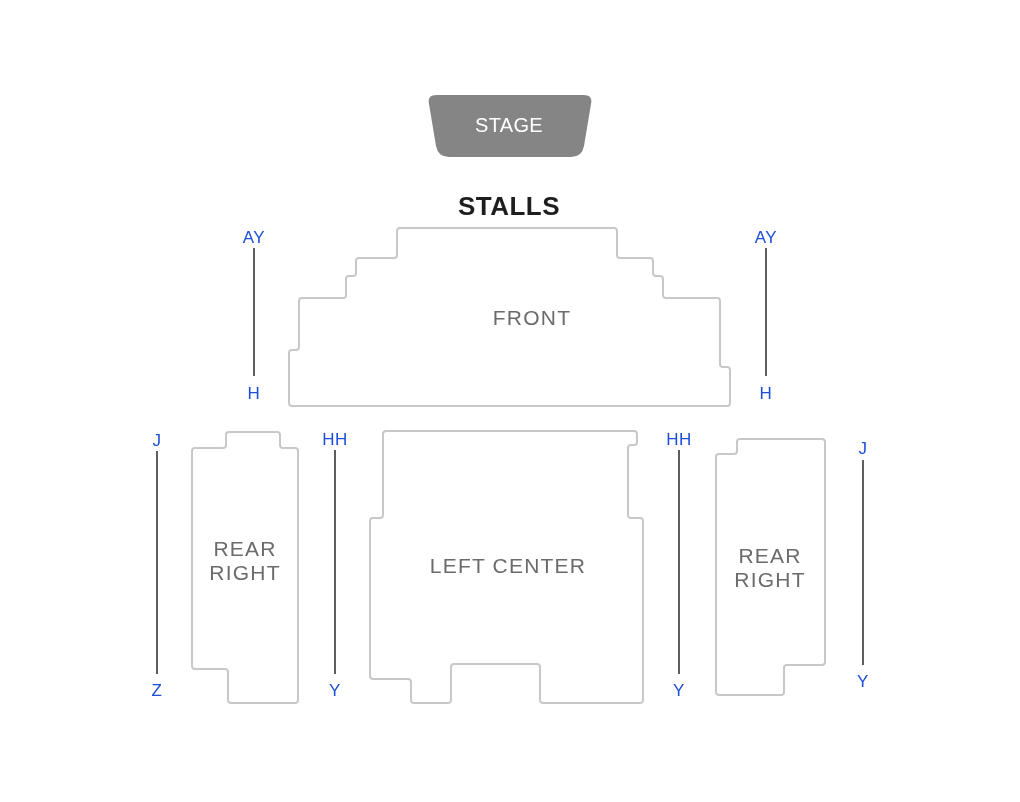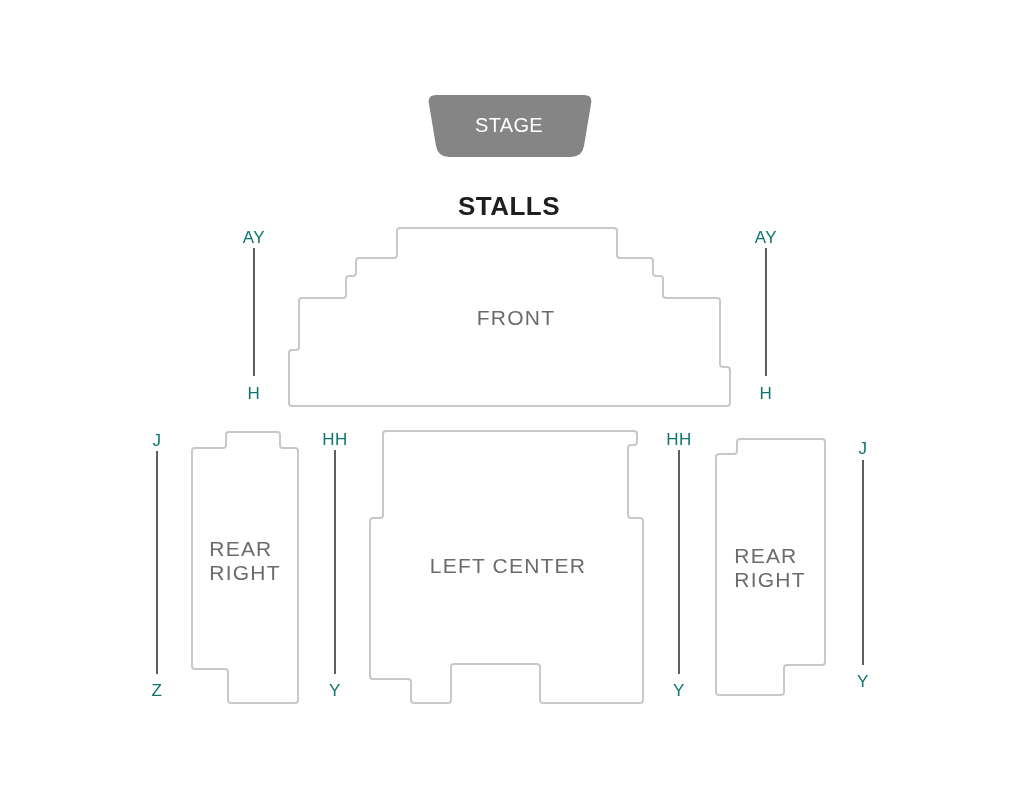--- a/index.html
+++ b/index.html
@@ -2,25 +2,25 @@
 <html><head>
   <meta charset="utf-8">
   <style>
     html, body { margin: 0; padding: 0; background: #ffffff; }
     body { width: 1020px; height: 802px; position: relative; overflow: hidden;
            font-family: "Liberation Sans", "DejaVu Sans", sans-serif; }
     svg { position: absolute; left: 0; top: 0; }
     .section-shape { fill: #ffffff; stroke: #c8c8c8; stroke-width: 2; stroke-linejoin: round; cursor: pointer; }
     .stage-shape { fill: #858585; }
     .row-line { stroke: #5e5e5e; stroke-width: 2; }
-    .label { position: absolute; transform: translateX(-50%); white-space: nowrap; }
+    .label { position: absolute; text-align: center; transform: translateX(-50%); white-space: nowrap; }
     .stage-label { color: #ffffff; font-size: 20px; font-weight: 500; letter-spacing: 0.3px; }
     .area-title { color: #1e1e1e; font-size: 26px; font-weight: 700; letter-spacing: 0.5px; margin-top: 12px; }
     .section-label { color: #6b6b6b; font-size: 21px; letter-spacing: 1.2px; line-height: 24px; }
-    .row-label { color: #0f766e; font-size: 17px; letter-spacing: 0.5px; }
+    .row-label { color: #1d4ed8; font-size: 17px; letter-spacing: 0.5px; }
   </style>
 </head>
 <body>
 
 <svg width="1020" height="802" viewBox="0 0 1020 802">
 
   <path class="stage-shape" d="M436,95 L584,95 Q593,95 591,104 L584,146 Q582,157 571,157 L449,157 Q438,157 436,146 L429,104 Q427,95 436,95 Z"></path>
 
   <path class="section-shape" d="M400,228 L614,228 Q617,228 617,231 L617,255 Q617,258 620,258 L650,258 Q653,258 653,261 L653,273 Q653,276 656,276 L660,276 Q663,276 663,279 L663,295 Q663,298 666,298 L717,298 Q720,298 720,301 L720,364 Q720,367 723,367 L727,367 Q730,367 730,370 L730,403 Q730,406 727,406 L292,406 Q289,406 289,403 L289,353 Q289,350 292,350 L296,350 Q299,350 299,347 L299,301 Q299,298 302,298 L343,298 Q346,298 346,295 L346,279 Q346,276 349,276 L353,276 Q356,276 356,273 L356,261 Q356,258 359,258 L394,258 Q397,258 397,255 L397,231 Q397,228 400,228 Z"></path>
 
@@ -34,21 +34,21 @@
   <line class="row-line" x1="766" y1="248" x2="766" y2="376"></line>
   <line class="row-line" x1="157" y1="451" x2="157" y2="674"></line>
   <line class="row-line" x1="335" y1="450" x2="335" y2="674"></line>
   <line class="row-line" x1="679" y1="450" x2="679" y2="674"></line>
   <line class="row-line" x1="863" y1="460" x2="863" y2="665"></line>
 </svg>
 
 <div class="label stage-label" style="left:509px; top:114px;">STAGE</div>
 <div class="label area-title" style="left:509px; top:179px;">STALLS</div>
 
-<div class="label section-label" style="left:516px; top:306px;">FRONT</div>
+<div class="label section-label" style="left:532px; top:306px;">FRONT</div>
 
 <div class="label section-label" style="left:245px; top:537px;">
   <div>REAR</div>
   <div>RIGHT</div>
 </div>
 
 <div class="label section-label" style="left:508px; top:554px;">LEFT CENTER</div>
 
 <div class="label section-label" style="left:770px; top:544px;">
   <div>REAR</div>

